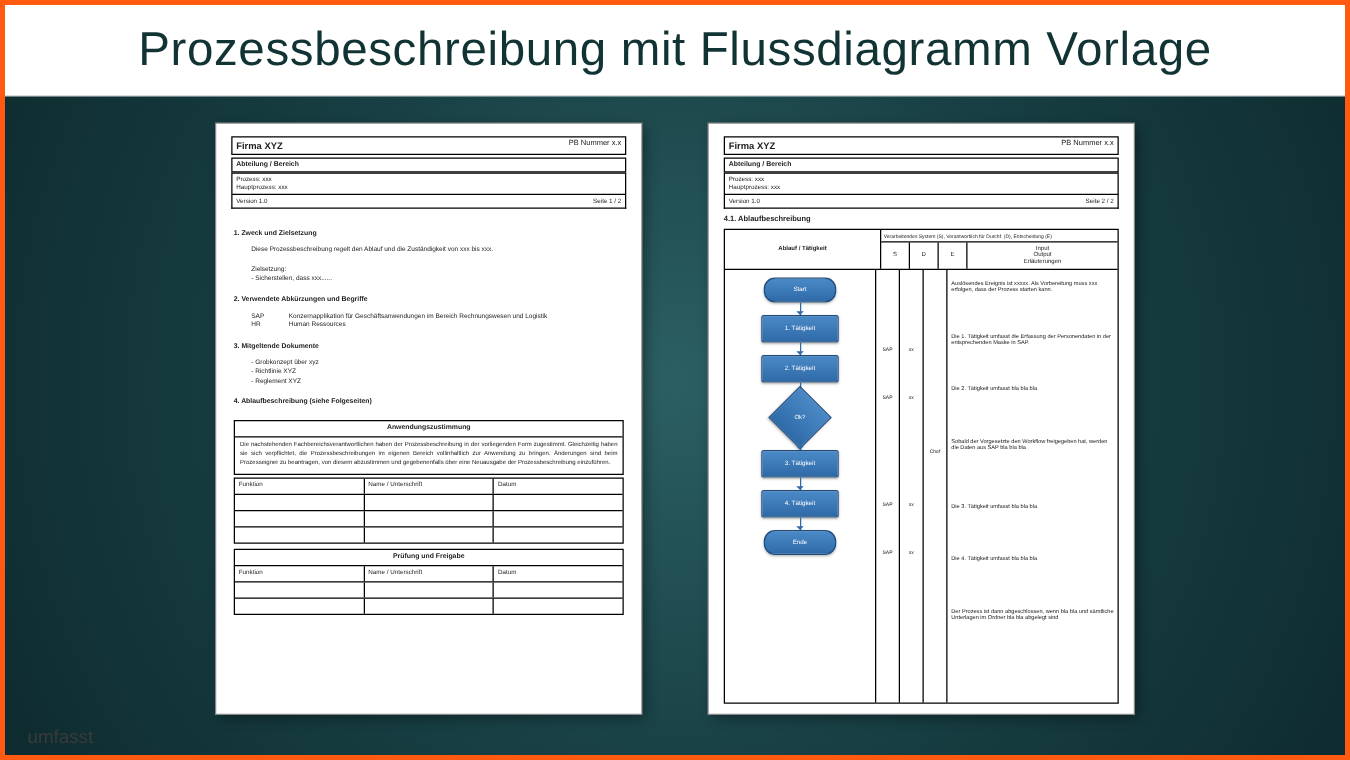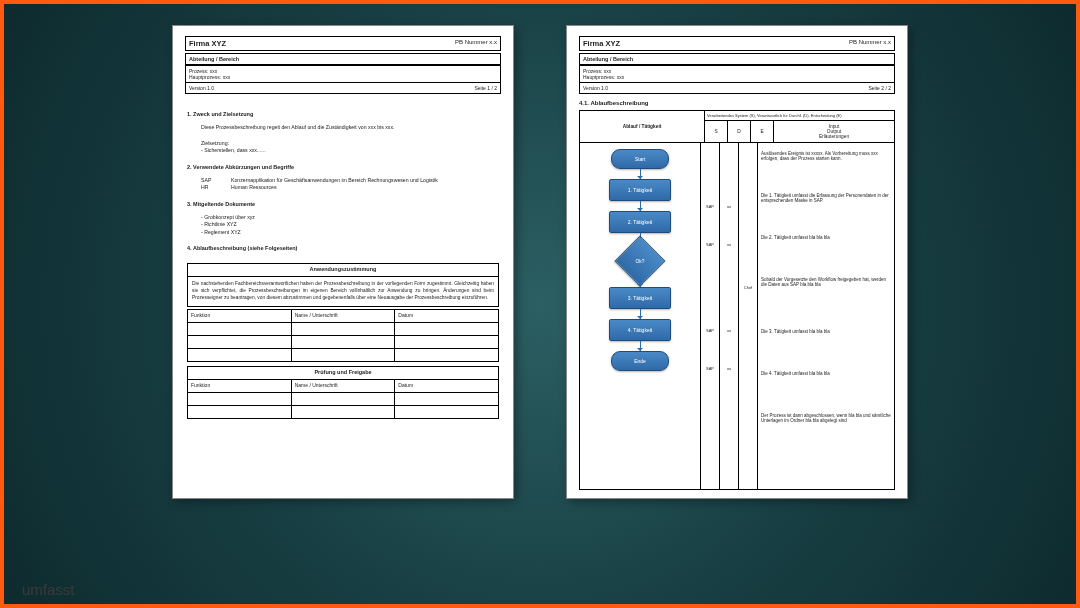--- a/index.html
+++ b/index.html
@@ -47,20 +47,21 @@
   .arrow::after{content:"";position:absolute;bottom:-3px;left:-3px;border:3px solid transparent;border-top-color:#2f6aa8}
   .small-txt{padding:2px 3px;height:38px}
   .mark{height:38px;display:flex;align-items:center;justify-content:center;font-size:4px}
   .watermark{position:absolute;left:18px;bottom:6px;font-size:15px;color:#3a3a3a}
   .legend{font-size:4px;text-align:left;padding:2px}
 </style>
 </head>
 <body>
 
 <div class="frame">
+  <div class="title">Prozessbeschreibung mit Flussdiagramm Vorlage</div>
 
   <div class="pages">
 
     <div class="page">
       <div class="page-inner">
         <div class="hdr">
           <div class="hdr-row">
             <span class="company">Firma XYZ</span>
             <span>PB Nummer x.x</span>
           </div>

